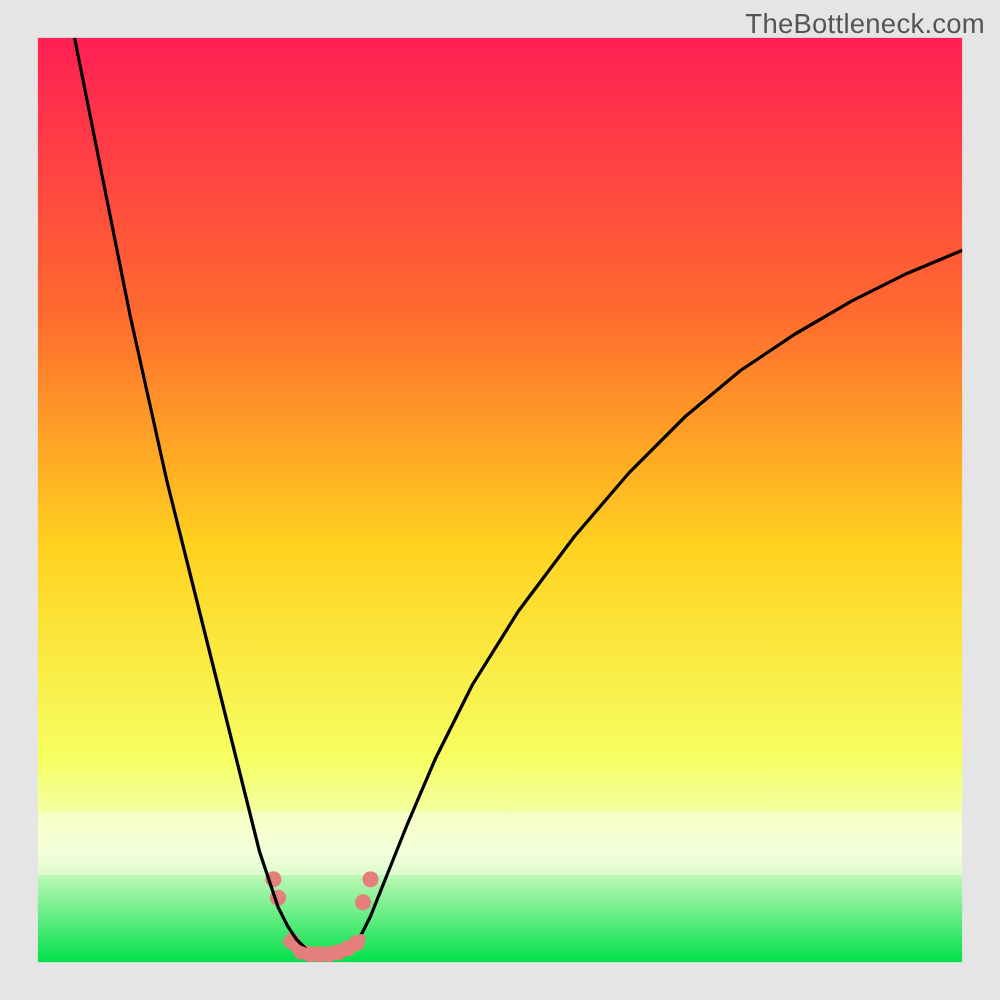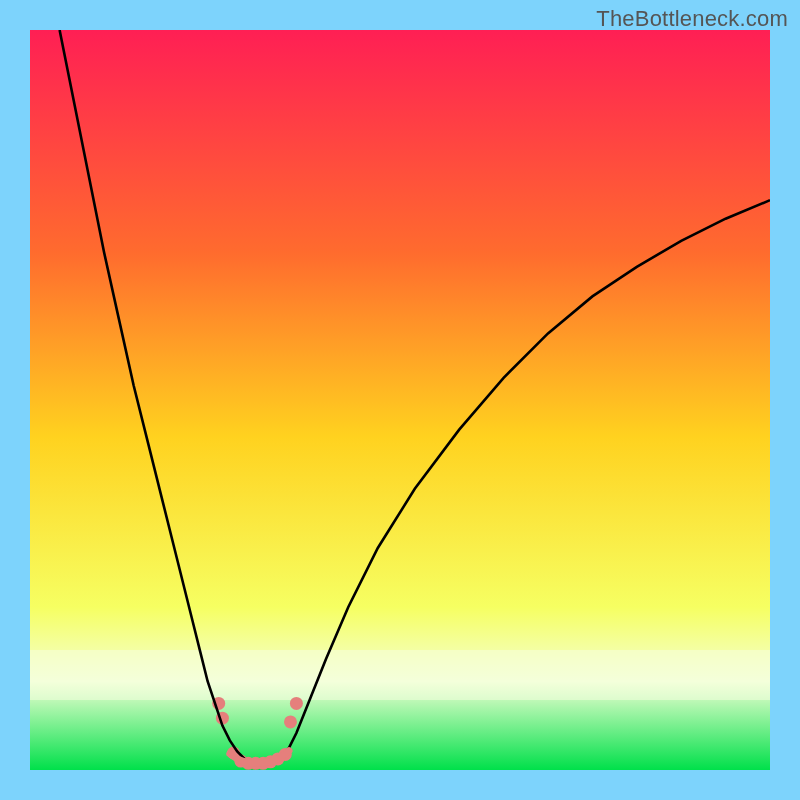--- a/index.html
+++ b/index.html
@@ -10,21 +10,21 @@
     background: #000;
     overflow: hidden;
     font-family: Arial, Helvetica, sans-serif;
   }
   .frame {
     position: absolute;
     left: 0;
     top: 0;
     width: 800px;
     height: 800px;
-    background: #7dd3fc;
+    background: #e5e5e5;
   }
   .plot {
     position: absolute;
     left: 30px;
     top: 30px;
     width: 740px;
     height: 740px;
     overflow: hidden;
   }
   .watermark {

